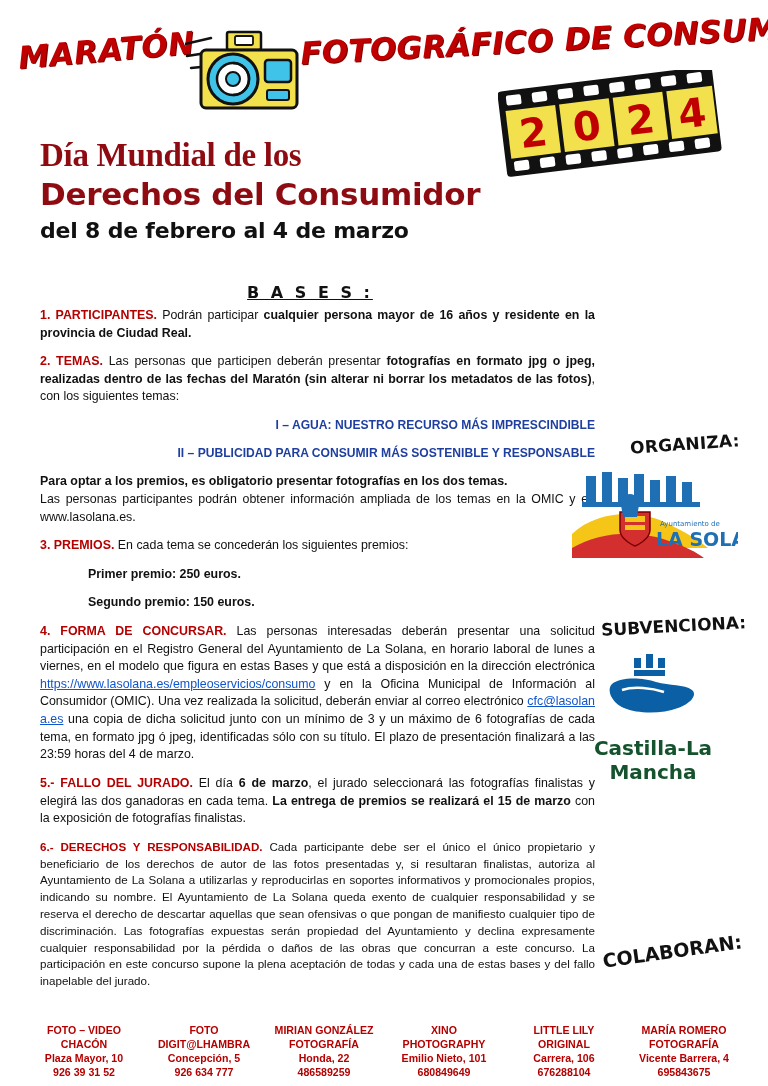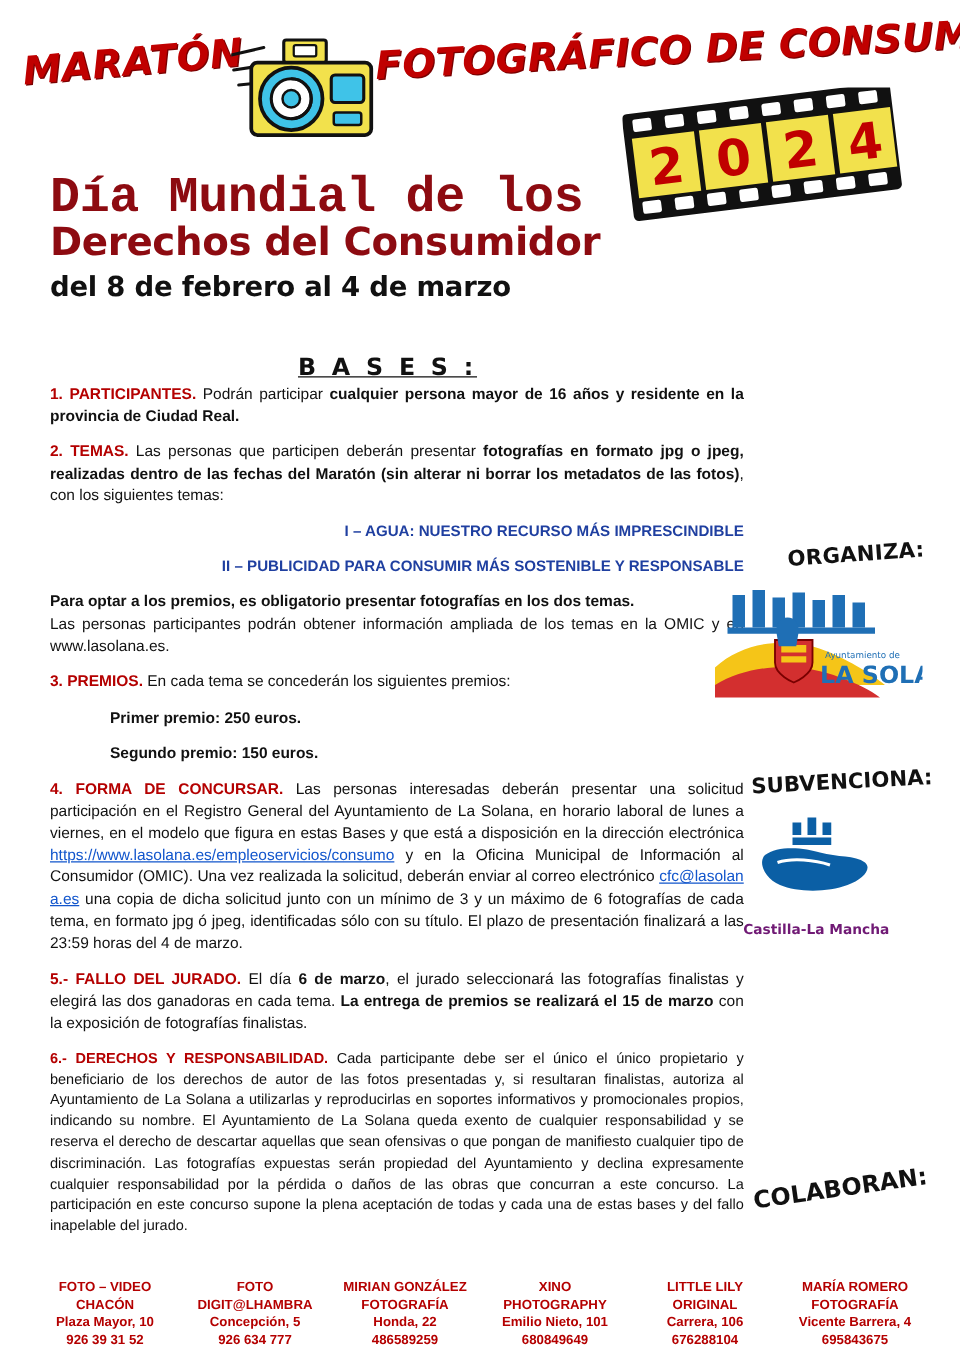--- a/index.html
+++ b/index.html
@@ -46,43 +46,43 @@
   }
 
   
   .camera { position: absolute; left: 185px; top: 30px; width: 125px; height: 100px; }
 
   
   .filmstrip { position: absolute; left: 498px; top: 70px; width: 230px; height: 110px; }
 
   .subtitle-1 {
     position: absolute; left: 40px; top: 137px;
-    font-family: Liberation Mono, monospace;
-    font-weight: bold; font-size: 40px; color: #8d0b11;
+    font-family: Liberation Serif, serif;
+    font-weight: bold; font-size: 33px; color: #8d0b11;
     letter-spacing: -0.3px;
   }
   .subtitle-2 {
     position: absolute; left: 40px; top: 176px;
     font-family: "DejaVu Sans", sans-serif;
     font-weight: bold; font-size: 31px; color: #8d0b11;
     letter-spacing: -0.3px;
   }
   .subtitle-3 {
     position: absolute; left: 40px; top: 218px;
     font-family: "DejaVu Sans", sans-serif;
     font-weight: bold; font-size: 22px; color: #111111;
     letter-spacing: -0.2px;
   }
 
   
   .bases {
     position: absolute; left: 0; top: 283px; width: 620px;
     text-align: center;
     font-family: "DejaVu Sans", sans-serif;
-    font-weight: bold; font-size: 19px; color: #111111;
+    font-weight: bold; font-size: 16px; color: #111111;
     letter-spacing: 3px;
     text-decoration: underline;
   }
 
   
   .body-col {
     position: absolute;
     left: 40px; top: 307px;
     width: 555px;
     font-size: 12.4px;
@@ -123,21 +123,21 @@
     font-weight: bold; font-size: 17px; color: #111111;
     transform: rotate(-3deg);
   }
   .logo-clm {
     position: absolute; right: 40px; top: 650px;
     width: 150px; height: 105px;
     text-align: center;
   }
   .clm-text {
     font-family: "DejaVu Sans", sans-serif;
-    font-weight: bold; font-size: 11px; color: #701a75;
+    font-weight: bold; font-size: 20px; color: #14532d;
     margin-top: 2px;
   }
   .colaboran-label {
     position: absolute; right: 26px; top: 940px;
     font-family: "DejaVu Sans", sans-serif;
     font-weight: bold; font-size: 19px; color: #111111;
     transform: rotate(-8deg);
   }
 
   

